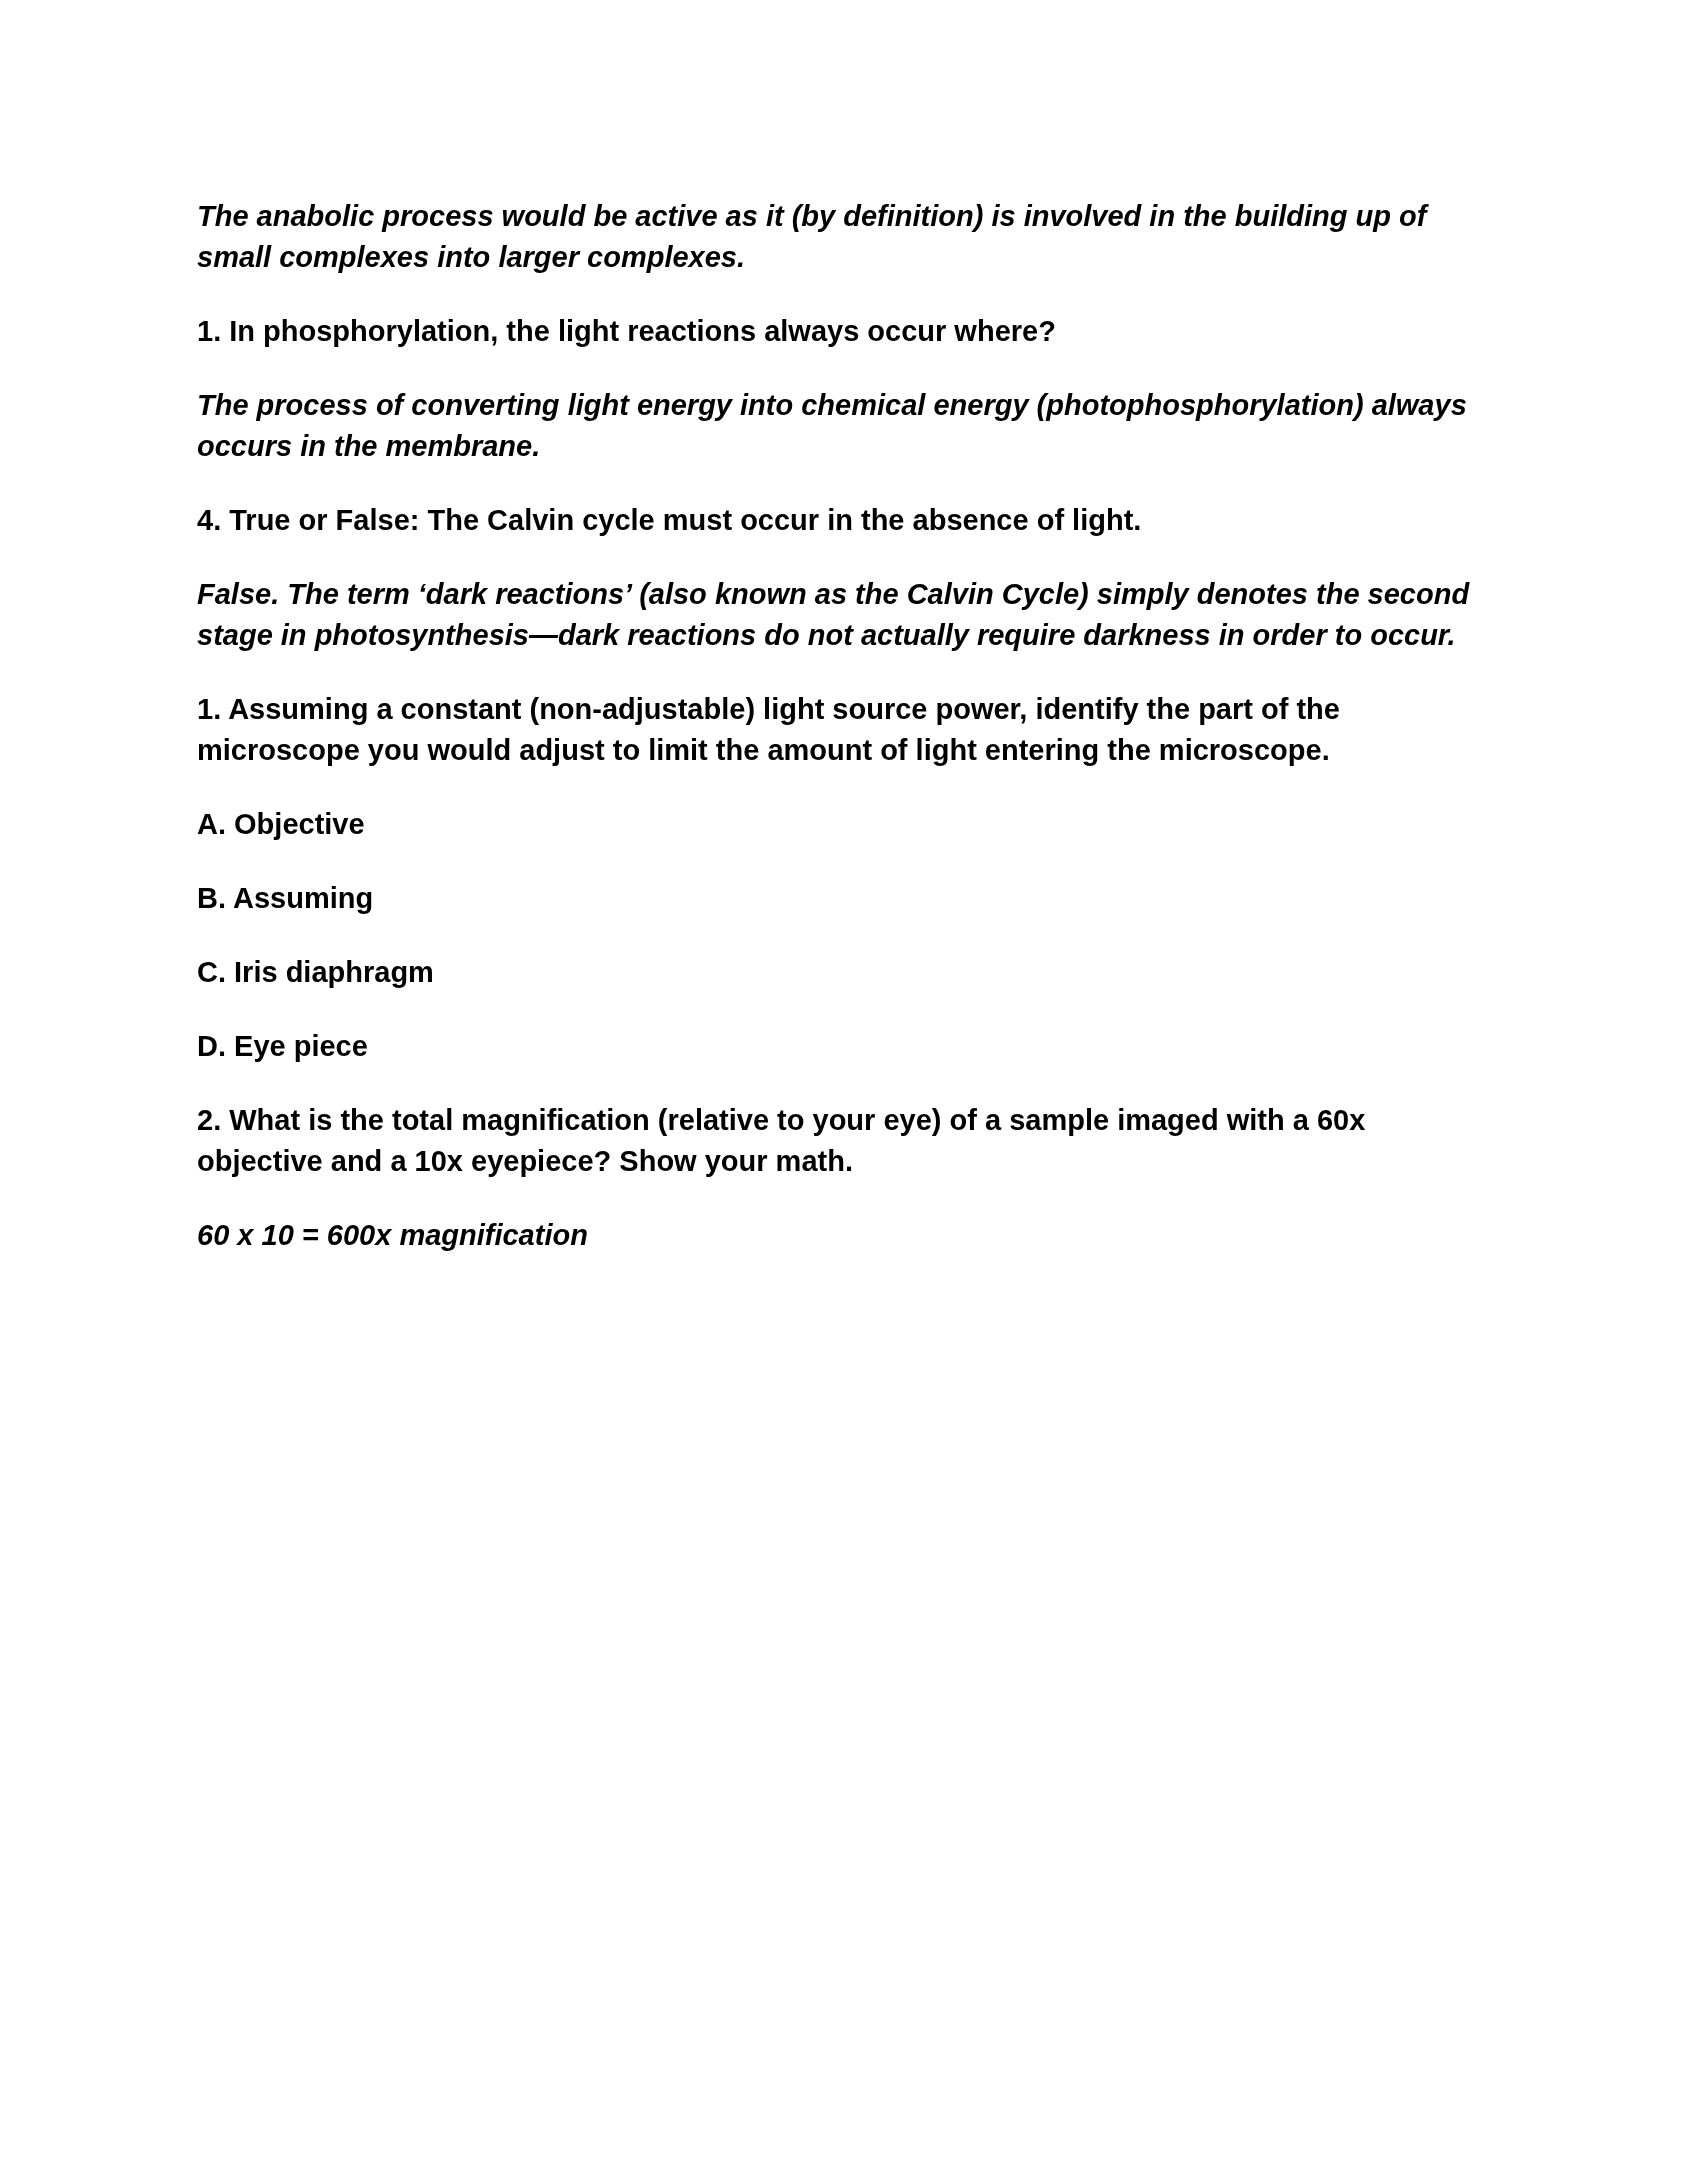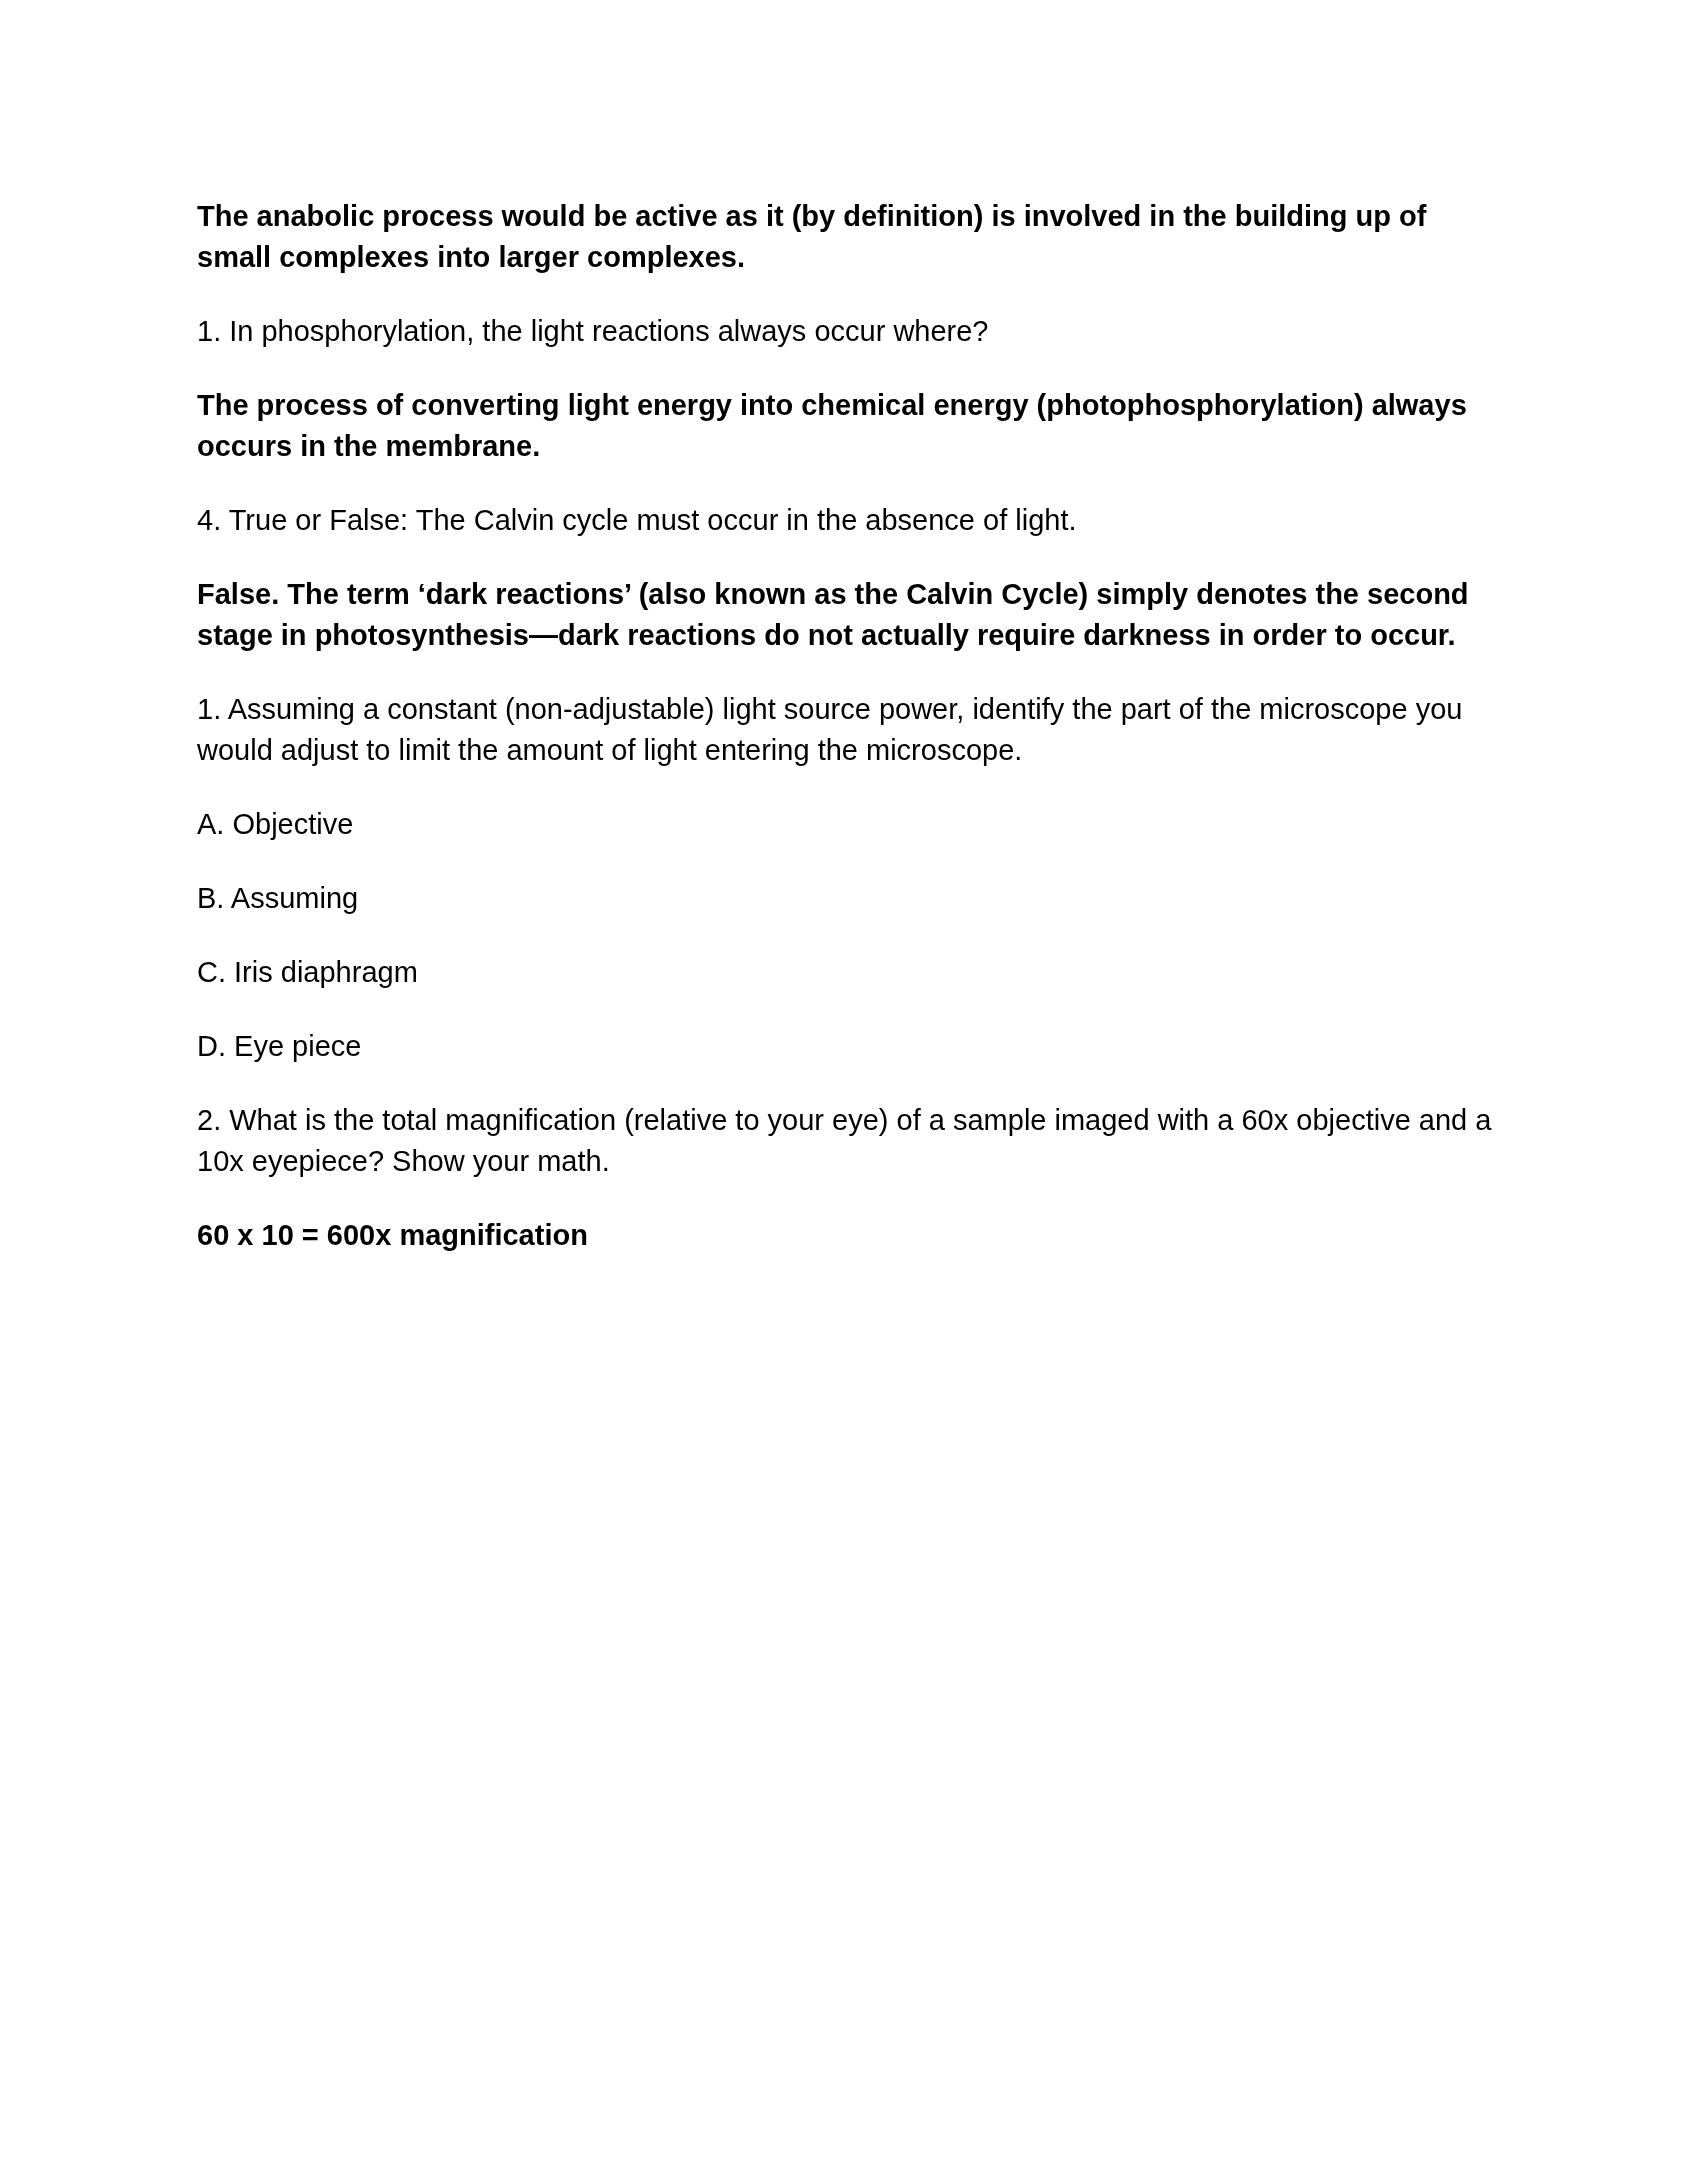--- a/index.html
+++ b/index.html
@@ -22,23 +22,24 @@
       width: 1297px;
     }
     .para {
       margin: 0 0 33px 0;
       font-size: 29px;
       line-height: 41px;
       white-space: normal;
     }
     .para.bold {
       font-weight: bold;
+      font-style: italic;
     }
     .para.normal {
-      font-weight: normal;
+      font-weight: bold;
     }
   </style>
 </head>
 <body>
 
 <div class="page">
   <p class="para bold">The anabolic process would be active as it (by definition) is involved in the building up of small complexes into larger complexes.</p>
   <p class="para normal">1. In phosphorylation, the light reactions always occur where?</p>
   <p class="para bold">The process of converting light energy into chemical energy (photophosphorylation) always occurs in the membrane.</p>
   <p class="para normal">4. True or False: The Calvin cycle must occur in the absence of light.</p>

